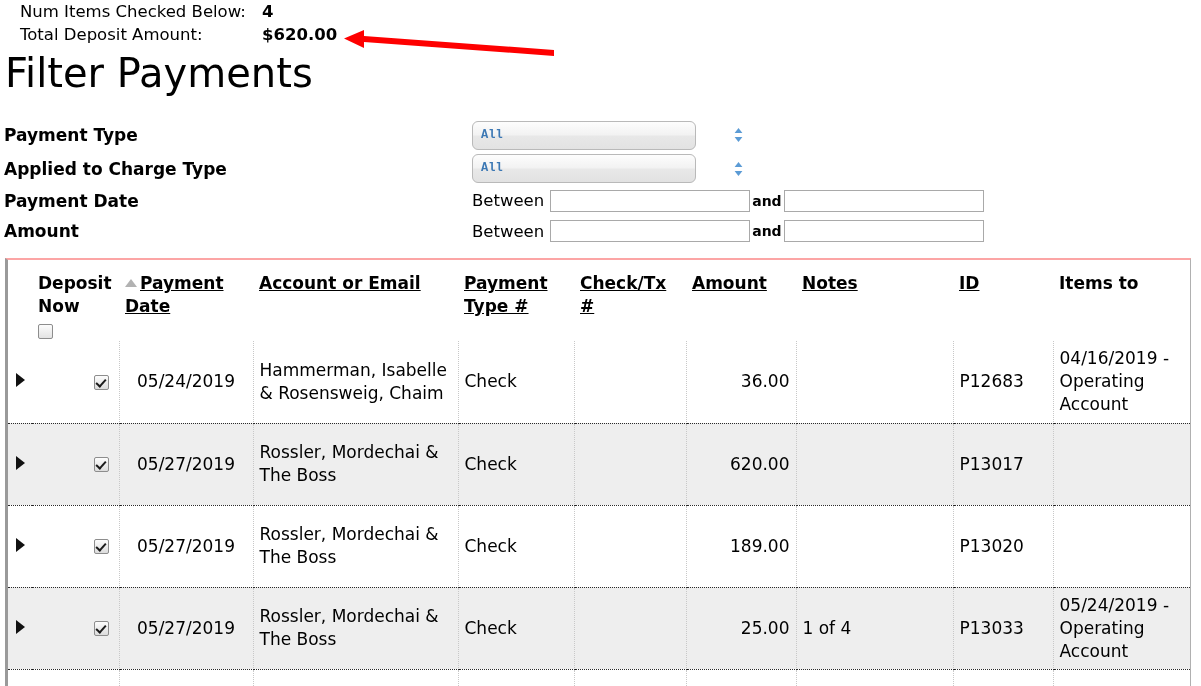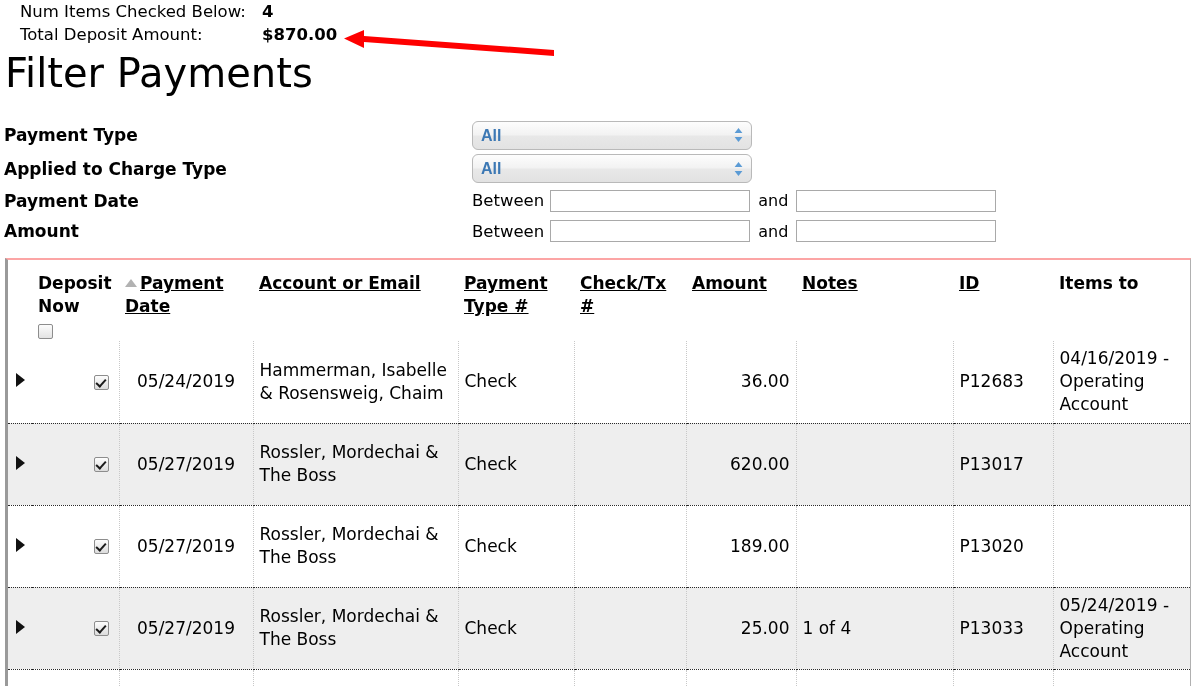--- a/index.html
+++ b/index.html
@@ -83,28 +83,28 @@
     font-size: 17px;
     font-weight: 600;
     line-height: 22px;
     white-space: nowrap;
   }
 
   select.filter-select {
     -webkit-appearance: none;
     -moz-appearance: none;
     appearance: none;
-    width: 280px;
+    width: 224px;
     height: 29px;
     border: 1px solid #b9b9b9;
     border-radius: 6px;
     background-image: linear-gradient(to bottom, #fdfdfd 0%, #f2f2f2 48%, #e8e8e8 52%, #e2e2e2 100%);
     color: #3c78b4;
-    font-family: Liberation Sans, sans-serif;
-    font-size: 16px;
+    font-family: Liberation Mono, monospace;
+    font-size: 12px;
     font-weight: 600;
     padding: 0 26px 0 8px;
     line-height: 27px;
     box-sizing: border-box;
     outline: none;
   }
   .select-wrap {
     position: relative;
     width: 280px;
     height: 29px;
@@ -119,23 +119,23 @@
     pointer-events: none;
   }
 
   .between-label {
     font-size: 16.5px;
     font-weight: 400;
     margin-right: 6px;
     white-space: nowrap;
   }
   .and-label {
-    font-size: 16px;
-    font-weight: 400;
-    margin: 0 8px;
+    font-size: 14px;
+    font-weight: 700;
+    margin: 0 2px;
     white-space: nowrap;
   }
   input.range-input {
     width: 200px;
     height: 22px;
     border: 1px solid #a9a9a9;
     background: #ffffff;
     box-sizing: border-box;
     font-family: "DejaVu Sans", "Liberation Sans", sans-serif;
     font-size: 14px;
@@ -291,21 +291,21 @@
 </head>
 <body>
 
 <div class="summary">
   <div class="summary-line">
     <span class="summary-label sum-label-1">Num Items Checked Below:</span>
     <span class="summary-value">4</span>
   </div>
   <div class="summary-line">
     <span class="summary-label sum-label-2">Total Deposit Amount:</span>
-    <span class="summary-value">$870.00</span>
+    <span class="summary-value">$620.00</span>
   </div>
 </div>
 
 <svg class="annot-arrow" viewBox="0 0 240 44" xmlns="http://www.w3.org/2000/svg">
   <path d="M 224 30 L 34 16 L 34 10 L 14 18.5 L 34 28 L 34 22 L 224 36 Z" fill="#fe0000"></path>
 </svg>
 
 <h1 class="page-title">Filter Payments</h1>
 
 <div class="filters">

